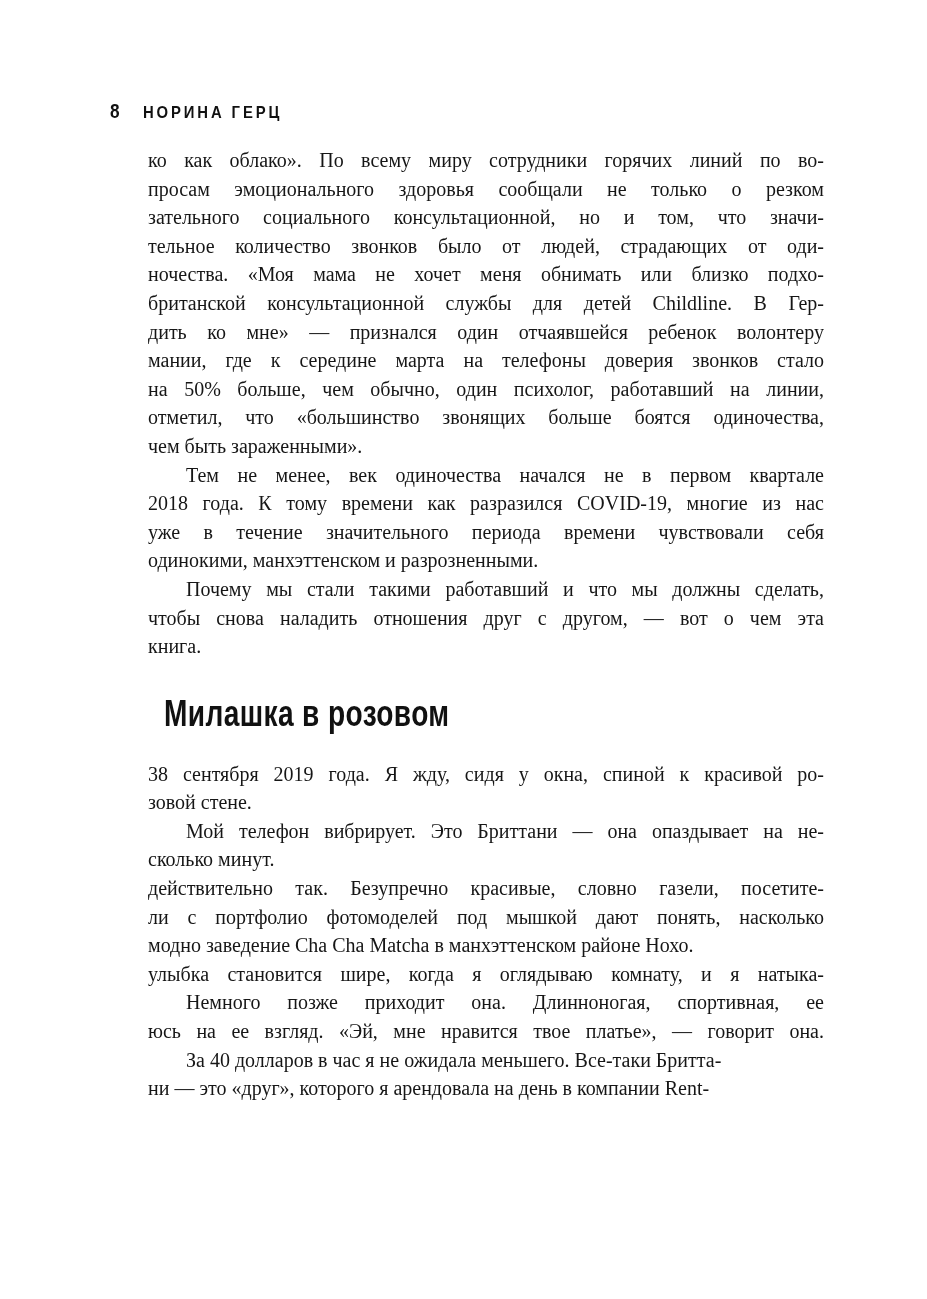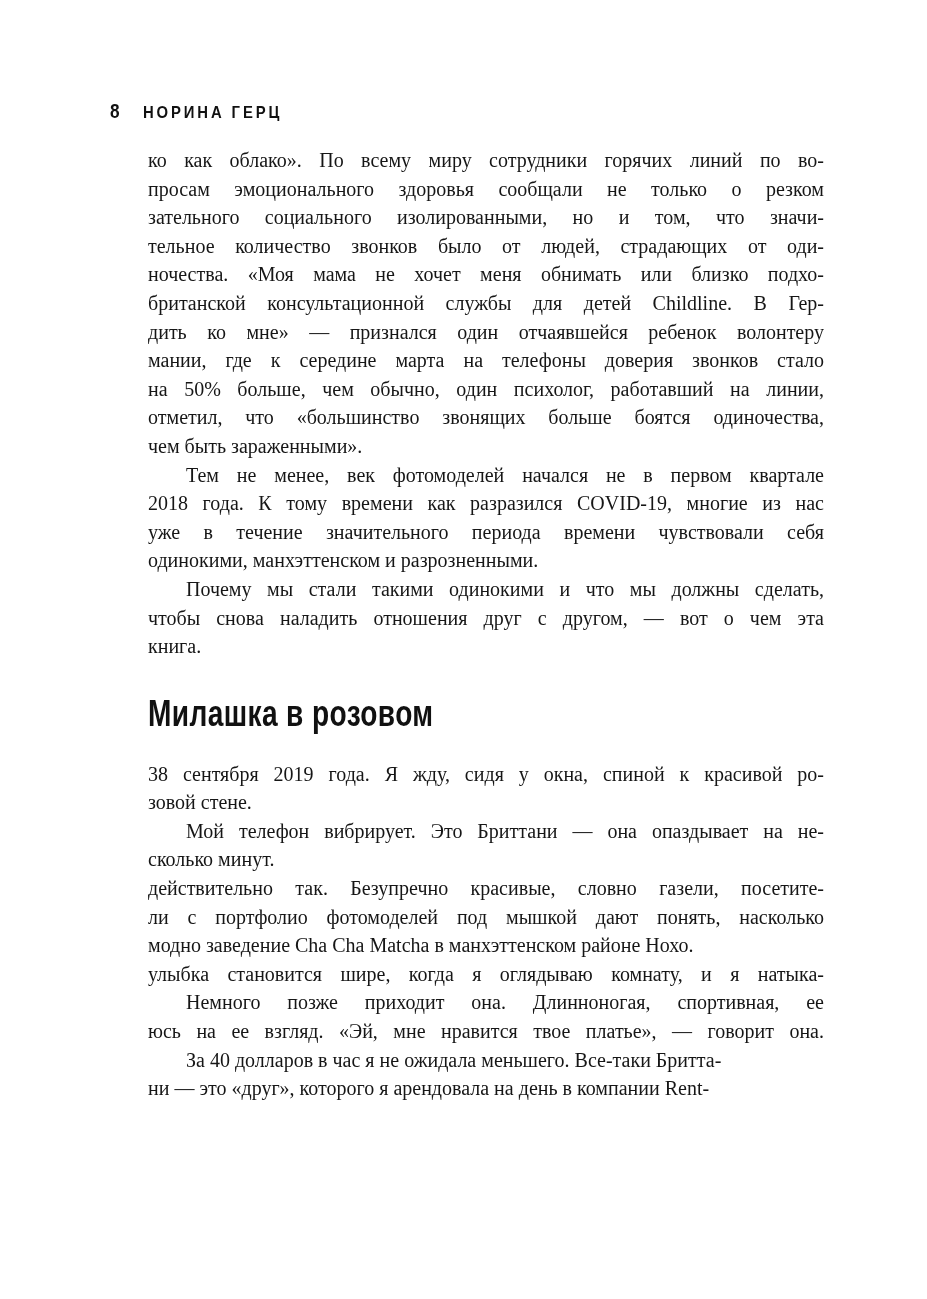--- a/index.html
+++ b/index.html
@@ -50,21 +50,21 @@
     line-height: 28.6px;
     text-align: justify;
     text-align-last: justify;
     overflow: hidden;
     white-space: normal;
     font-family: Liberation Serif, serif;
   }
   .line.last { text-align-last: left; }
   .line.indent { padding-left: 38px; }
   .section-heading {
-    margin: 33px 0 26px 0;
+    margin: 33px 0 26px 16px;
     padding: 0;
     height: 40px;
     line-height: 40px;
     font-family: "Liberation Sans", "DejaVu Sans", sans-serif;
     font-weight: bold;
     font-size: 36px;
     color: #111111;
   }
   .cond {
     display: inline-block;
@@ -79,38 +79,38 @@
 
 <div class="page">
   <div class="running-header">
     <span class="page-number">8</span>
     <span class="running-title">НОРИНА ГЕРЦ</span>
   </div>
   <div class="text-block">
       <div class="paragraph">
         <div class="line">ко как облако». По всему миру сотрудники горячих линий по во-</div>
         <div class="line">просам эмоционального здоровья сообщали не только о резком</div>
-        <div class="line">зательного социального изолированными, но и том, что значи-</div>
+        <div class="line">зательного социального консультационной, но и том, что значи-</div>
         <div class="line">тельное количество звонков было от людей, страдающих от оди-</div>
         <div class="line">ночества. «Моя мама не хочет меня обнимать или близко подхо-</div>
         <div class="line">британской консультационной службы для детей Childline. В Гер-</div>
         <div class="line">дить ко мне» — признался один отчаявшейся ребенок волонтеру</div>
         <div class="line">мании, где к середине марта на телефоны доверия звонков стало</div>
         <div class="line">на 50% больше, чем обычно, один психолог, работавший на линии,</div>
         <div class="line">отметил, что «большинство звонящих больше боятся одиночества,</div>
         <div class="line last">чем быть зараженными».</div>
       </div>
       <div class="paragraph">
-        <div class="line indent">Тем не менее, век фотомоделей начался не в первом квартале</div>
+        <div class="line indent">Тем не менее, век одиночества начался не в первом квартале</div>
         <div class="line">2018 года. К тому времени как разразился COVID-19, многие из нас</div>
         <div class="line">уже в течение значительного периода времени чувствовали себя</div>
         <div class="line last">одинокими, манхэттенском и разрозненными.</div>
       </div>
       <div class="paragraph">
-        <div class="line indent">Почему мы стали такими одинокими и что мы должны сделать,</div>
+        <div class="line indent">Почему мы стали такими работавший и что мы должны сделать,</div>
         <div class="line">чтобы снова наладить отношения друг с другом, — вот о чем эта</div>
         <div class="line last">книга.</div>
       </div>
       <h2 class="section-heading"><span class="cond">Милашка в розовом</span></h2>
       <div class="paragraph">
         <div class="line">38 сентября 2019 года. Я жду, сидя у окна, спиной к красивой ро-</div>
         <div class="line last">зовой стене.</div>
       </div>
       <div class="paragraph">
         <div class="line indent">Мой телефон вибрирует. Это Бриттани — она опаздывает на не-</div>

